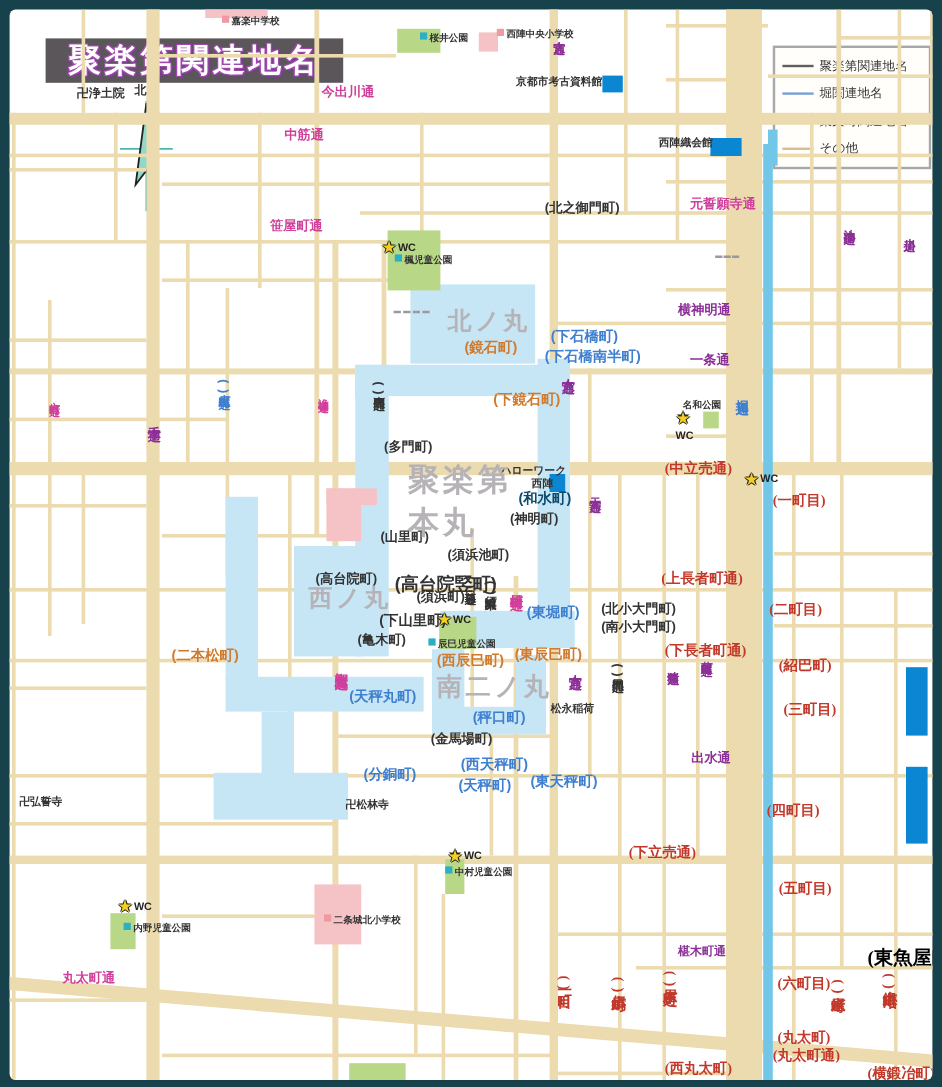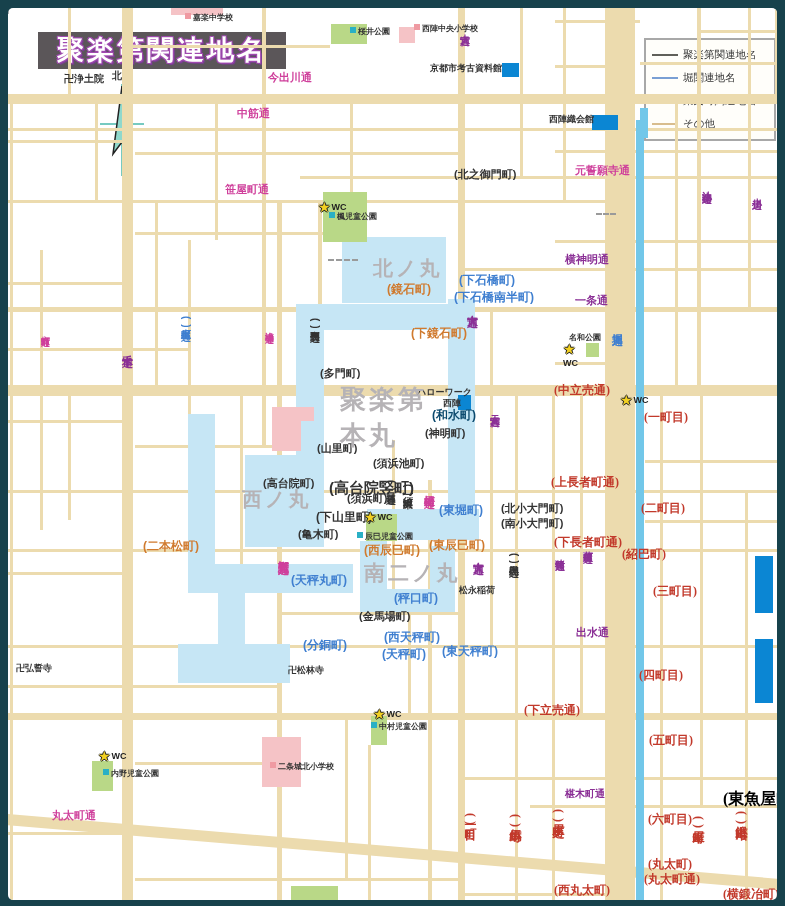--- a/index.html
+++ b/index.html
@@ -218,40 +218,40 @@
         <div class="lbl" style="left: 387px; top: 283px; color: rgb(208, 122, 46); font-size: 12px; z-index: 6;">(鏡石町)</div>
         <div class="lbl" style="left: 411px; top: 327px; color: rgb(208, 122, 46); font-size: 12px; z-index: 6;">(下鏡石町)</div>
         <div class="lbl" style="left: 364px; top: 544px; color: rgb(208, 122, 46); font-size: 12px; z-index: 6;">(西辰巳町)</div>
         <div class="lbl" style="left: 429px; top: 539px; color: rgb(208, 122, 46); font-size: 12px; z-index: 6;">(東辰巳町)</div>
         <div class="lbl" style="left: 143px; top: 540px; color: rgb(208, 122, 46); font-size: 12px; z-index: 6;">(二本松町)</div>
         <div class="lbl serifed" style="left: 554px; top: 384px; color: rgb(194, 57, 43); font-size: 12px; z-index: 6;">(中立売通)</div>
         <div class="lbl serifed" style="left: 644px; top: 411px; color: rgb(194, 57, 43); font-size: 12px; z-index: 6;">(一町目)</div>
         <div class="lbl serifed" style="left: 551px; top: 476px; color: rgb(194, 57, 43); font-size: 12px; z-index: 6;">(上長者町通)</div>
         <div class="lbl serifed" style="left: 641px; top: 502px; color: rgb(194, 57, 43); font-size: 12px; z-index: 6;">(二町目)</div>
         <div class="lbl serifed" style="left: 554px; top: 536px; color: rgb(194, 57, 43); font-size: 12px; z-index: 6;">(下長者町通)</div>
-        <div class="lbl serifed" style="left: 622px; top: 548px; color: rgb(194, 57, 43); font-size: 12px; z-index: 6;">(紹巴町)</div>
+        <div class="lbl serifed" style="left: 649px; top: 548px; color: rgb(194, 57, 43); font-size: 12px; z-index: 6;">(紹巴町)</div>
         <div class="lbl serifed" style="left: 653px; top: 585px; color: rgb(194, 57, 43); font-size: 12px; z-index: 6;">(三町目)</div>
         <div class="lbl serifed" style="left: 639px; top: 669px; color: rgb(194, 57, 43); font-size: 12px; z-index: 6;">(四町目)</div>
         <div class="lbl serifed" style="left: 524px; top: 704px; color: rgb(194, 57, 43); font-size: 12px; z-index: 6;">(下立売通)</div>
         <div class="lbl serifed" style="left: 649px; top: 734px; color: rgb(194, 57, 43); font-size: 12px; z-index: 6;">(五町目)</div>
         <div class="lbl serifed" style="left: 648px; top: 813px; color: rgb(194, 57, 43); font-size: 12px; z-index: 6;">(六町目)</div>
         <div class="lbl serifed" style="left: 723px; top: 791px; color: #000000; font-size: 16px; z-index: 6;">(東魚屋町)</div>
         <div class="lbl serifed" style="left: 648px; top: 858px; color: rgb(194, 57, 43); font-size: 12px; z-index: 6;">(丸太町)</div>
         <div class="lbl serifed" style="left: 644px; top: 873px; color: rgb(194, 57, 43); font-size: 12px; z-index: 6;">(丸太町通)</div>
         <div class="lbl serifed" style="left: 554px; top: 884px; color: rgb(194, 57, 43); font-size: 12px; z-index: 6;">(西丸太町)</div>
         <div class="lbl serifed" style="left: 723px; top: 888px; color: rgb(194, 57, 43); font-size: 12px; z-index: 6;">(横鍛冶町)</div>
         <div class="lbl v serifed" style="left: 464px; top: 813px; color: rgb(194, 57, 43); font-size: 12px; z-index: 6;">(一町目)</div>
         <div class="lbl v serifed" style="left: 509px; top: 814px; color: rgb(194, 57, 43); font-size: 12px; z-index: 6;">(小伝馬町)</div>
         <div class="lbl v serifed" style="left: 552px; top: 809px; color: rgb(194, 57, 43); font-size: 12px; z-index: 6;">(木屋之町)</div>
         <div class="lbl v serifed" style="left: 692px; top: 816px; color: rgb(194, 57, 43); font-size: 12px; z-index: 6;">(米屋町)</div>
         <div class="lbl v serifed" style="left: 735px; top: 811px; color: rgb(194, 57, 43); font-size: 12px; z-index: 6;">(上鍛冶町)</div>
         <div class="lbl area" style="left: 373px; top: 258px; color: rgb(182, 179, 182); font-size: 20px; z-index: 6;">北ノ丸</div>
         <div class="lbl area" style="left: 340px; top: 386px; color: rgb(182, 179, 182); font-size: 26px; z-index: 6;">聚楽第</div>
         <div class="lbl area" style="left: 340px; top: 422px; color: rgb(182, 179, 182); font-size: 26px; z-index: 6;">本丸</div>
-        <div class="lbl area" style="left: 242px; top: 489px; color: rgb(182, 179, 182); font-size: 20px; z-index: 6; text-align: center;">西ノ丸</div>
+        <div class="lbl area" style="left: 257px; top: 489px; color: rgb(182, 179, 182); font-size: 20px; z-index: 6; text-align: center;">西ノ丸</div>
         <div class="lbl area" style="left: 364px; top: 562px; color: rgb(182, 179, 182); font-size: 21px; z-index: 6;">南二ノ丸</div>
         <div class="wc" style="left: 318px; top: 198px; z-index: 6;"><span class="star">★</span><span class="wctxt">WC</span></div>
         <div class="wc" style="left: 563px; top: 340px; z-index: 6;"><span class="star">★</span><span class="wctxt" style="display: block; margin-left: 0px; text-align: center;">WC</span></div>
         <div class="wc" style="left: 620px; top: 391px; z-index: 6;"><span class="star">★</span><span class="wctxt">WC</span></div>
         <div class="wc" style="left: 364px; top: 508px; z-index: 6;"><span class="star">★</span><span class="wctxt">WC</span></div>
         <div class="wc" style="left: 373px; top: 705px; z-index: 6;"><span class="star">★</span><span class="wctxt">WC</span></div>
         <div class="wc" style="left: 98px; top: 747px; z-index: 6;"><span class="star">★</span><span class="wctxt">WC</span></div>
         <div style="left: 449px; top: 587px; width: 10px; height: 9px; z-index: 6;"><svg width="10" height="9" viewBox="0 0 10 9">
             <line x1="0.5" y1="1.5" x2="9.5" y2="1.5" stroke="#444" stroke-width="1.6"></line>
             <line x1="1" y1="4" x2="9" y2="4" stroke="#444" stroke-width="1.1"></line>

